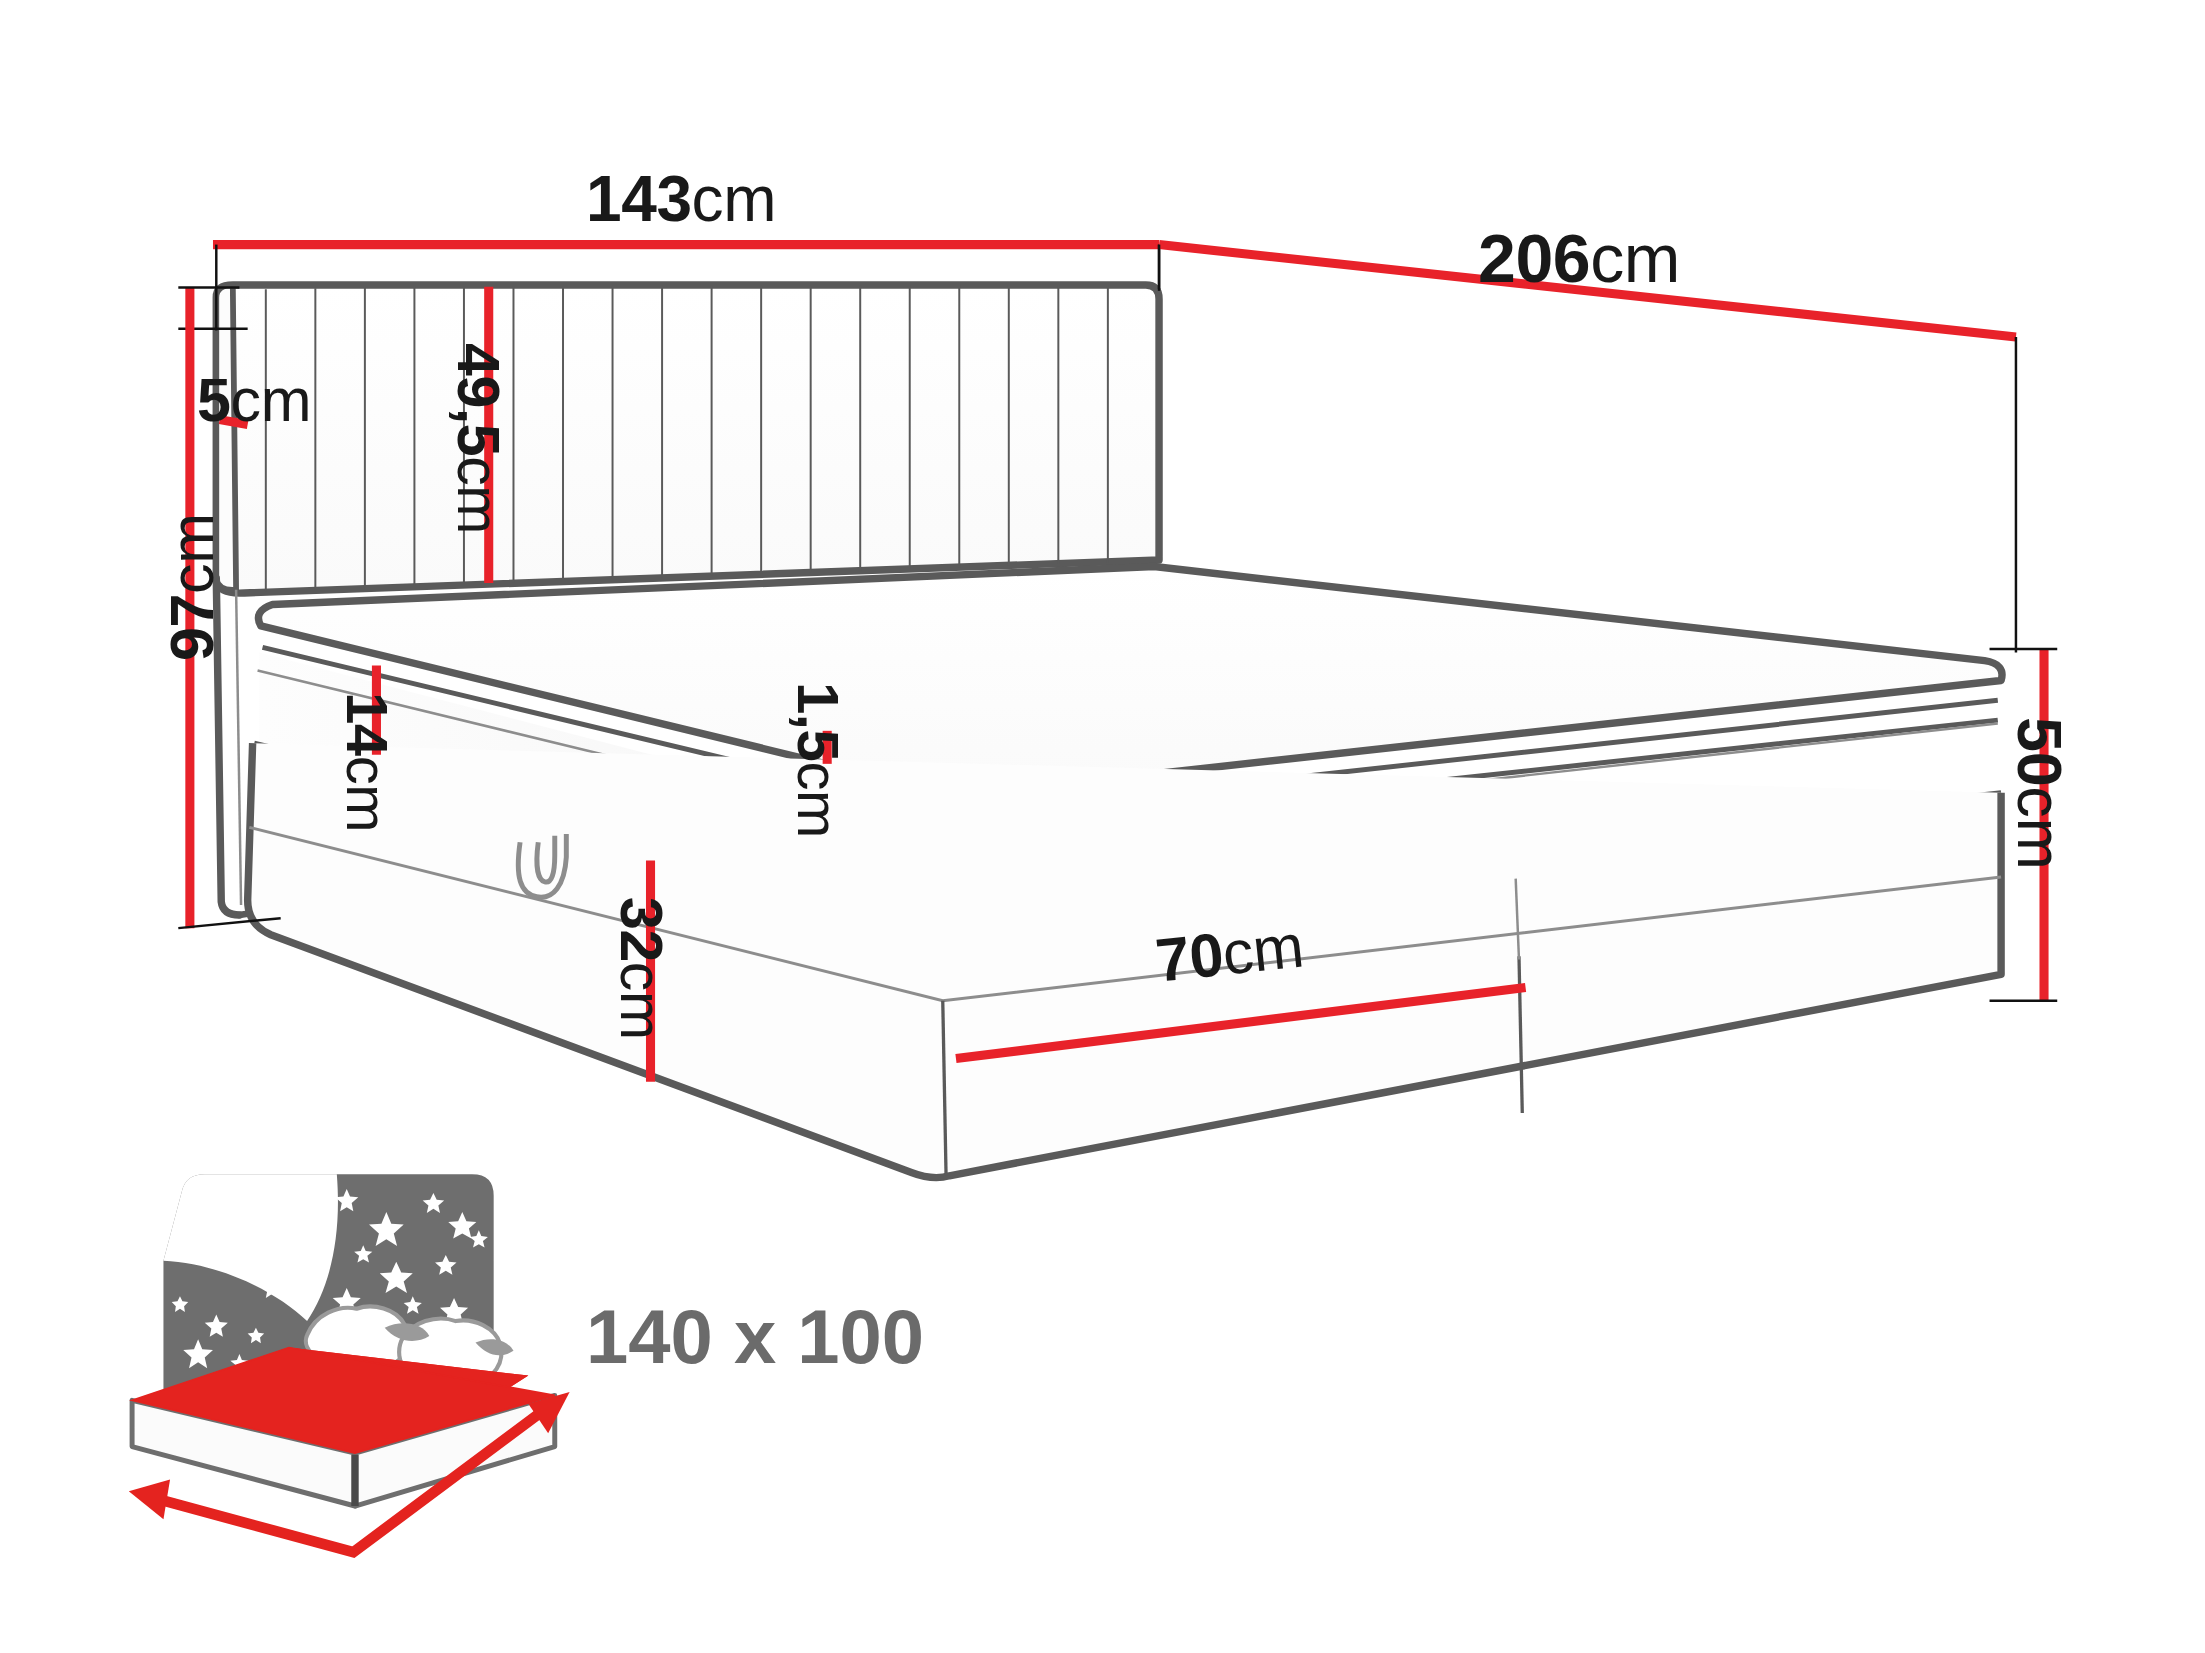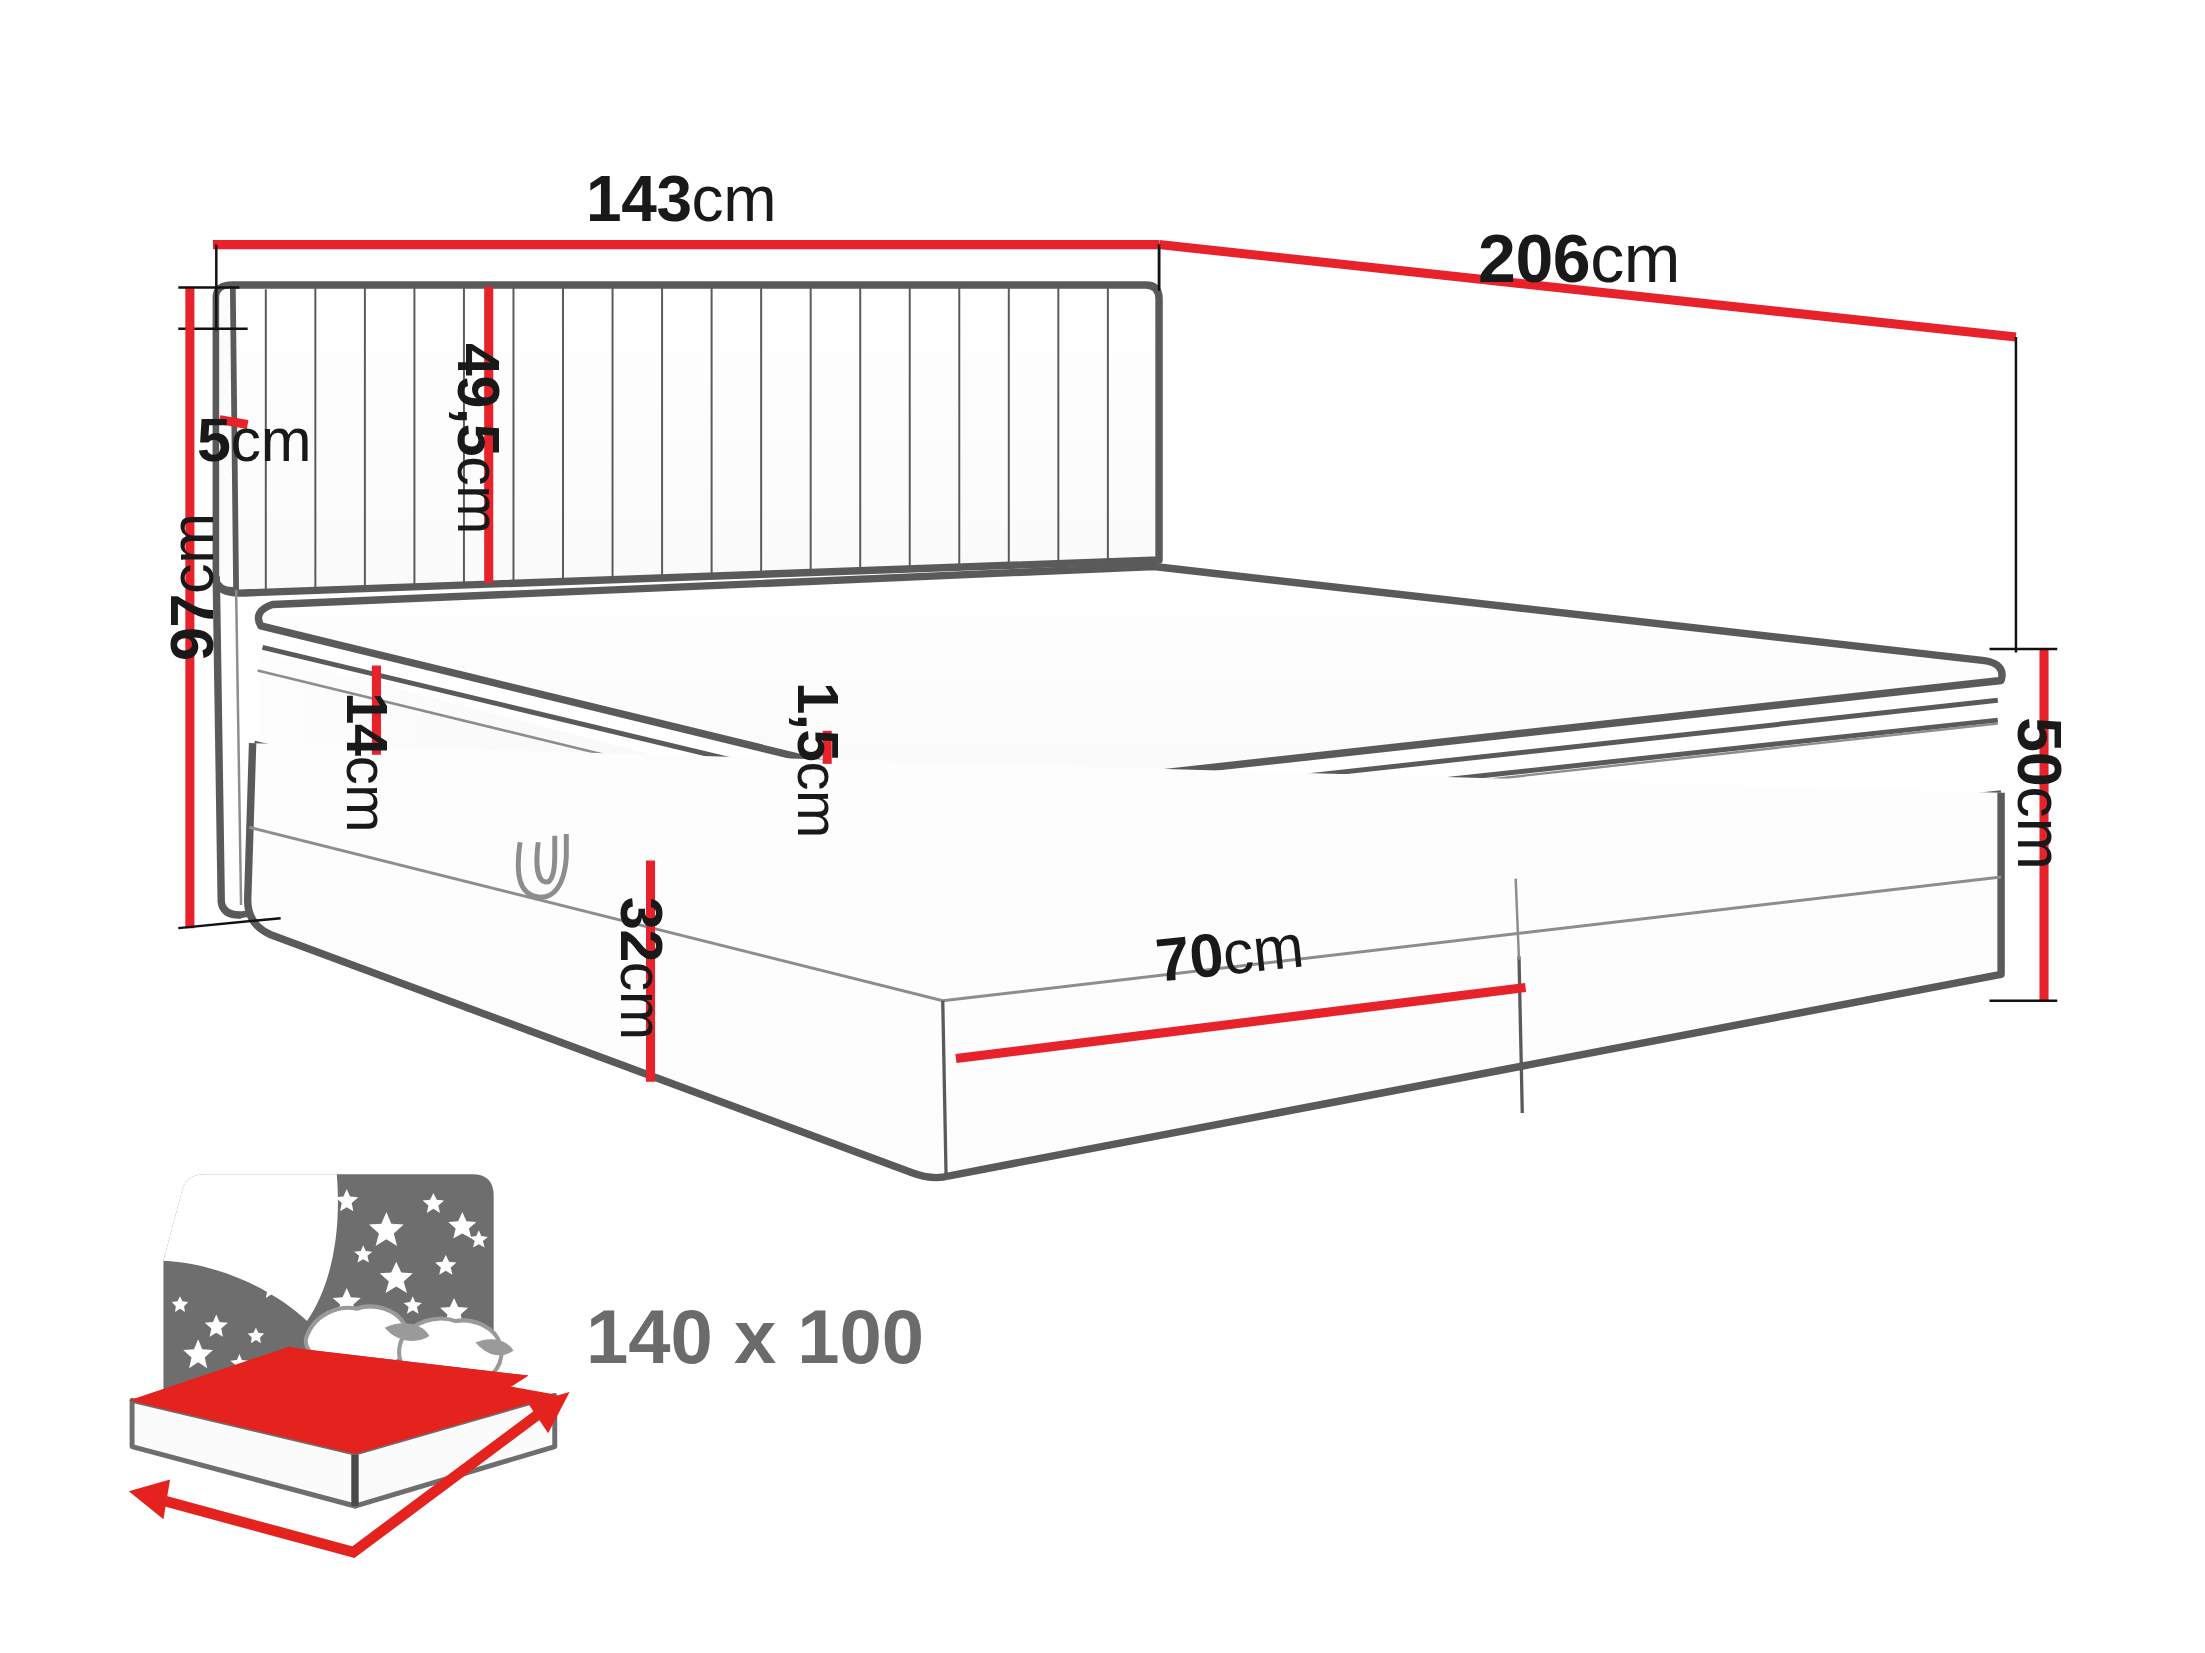--- a/index.html
+++ b/index.html
@@ -182,21 +182,21 @@
   </svg>
 
   <div class="dimlabel" style="left:586px;top:167px;font-size:64px;">
     <span class="num">143</span><span class="unit">cm</span>
   </div>
 
   <div class="dimlabel" style="left:1478px;top:192px;font-size:68px;margin-top:32px;">
     <span class="num">206</span><span class="unit">cm</span>
   </div>
 
-  <div class="dimlabel" style="left:197px;top:370px;font-size:61px;margin-top:40px;">
+  <div class="dimlabel" style="left:197px;top:370px;font-size:61px;">
     <span class="num">5</span><span class="unit">cm</span>
   </div>
 
   <div class="dimlabel" style="left:507px;top:343px;font-size:59px;transform:rotate(90deg);transform-origin:0 0;">
     <span class="num">49,5</span><span class="unit">cm</span>
   </div>
 
   <div class="dimlabel" style="left:162px;top:661px;font-size:61px;transform:rotate(-90deg);transform-origin:0 0;">
     <span class="num">97</span><span class="unit">cm</span>
   </div>

